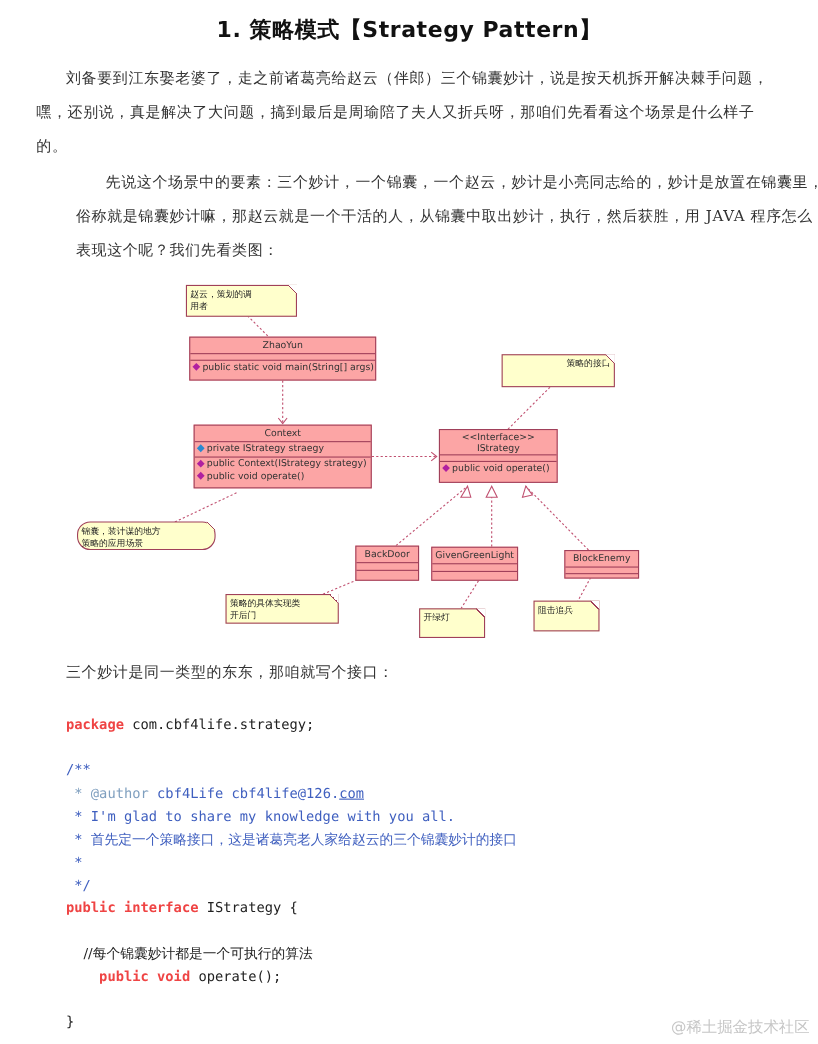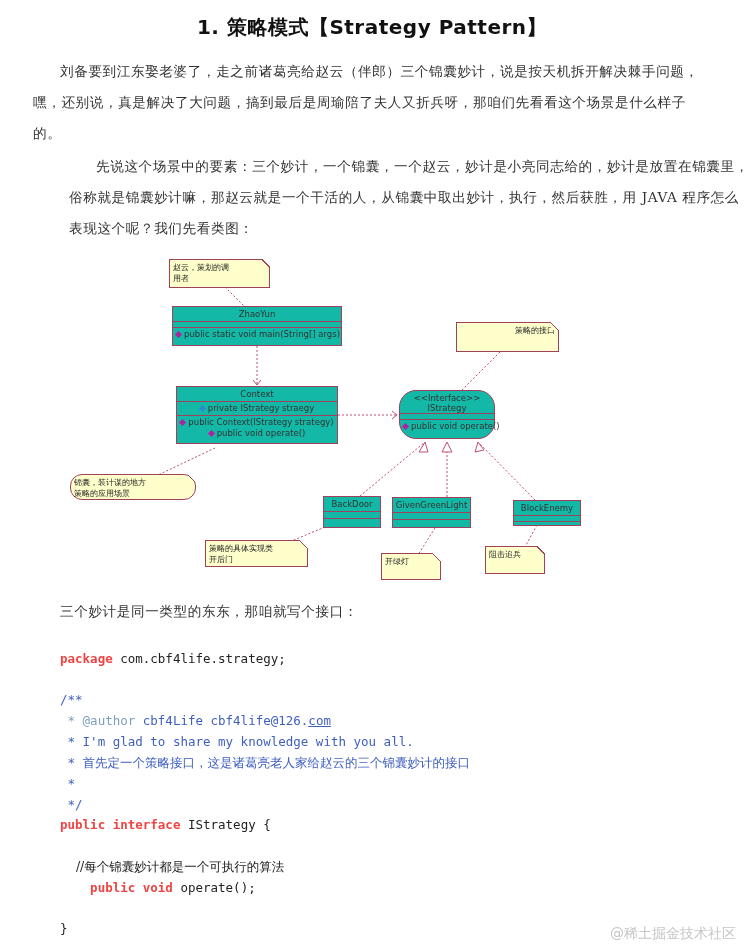--- a/index.html
+++ b/index.html
@@ -3,25 +3,25 @@
 <meta charset="utf-8">
 <style>
   html, body { margin: 0; padding: 0; background: #ffffff; }
   body { width: 744px; height: 949px; position: relative; overflow: hidden; font-family: "DejaVu Serif", serif; color: #222; }
   .title { position: absolute; top: 14px; left: 0; width: 744px; text-align: center; font-family: "DejaVu Sans", sans-serif; font-size: 20px; font-weight: bold; color: #111; letter-spacing: 0.5px; }
   .para { position: absolute; left: 33px; width: 680px; font-size: 13.6px; line-height: 31px; color: #333; text-indent: 27px; letter-spacing: 0.6px; }
   .p1 { top: 56px; }
   .p2 { top: 151px; margin-left: 36px; }
   .p3 { top: 596px; }
   .diagram { position: absolute; left: 0; top: 0; width: 744px; height: 949px; pointer-events: none; }
-  .uml { position: absolute; background: #14b8a6; border: 1px solid #a0405a; font-family: "DejaVu Sans", sans-serif; font-size: 8.5px; color: #333; box-sizing: border-box; }
+  .uml { position: absolute; background: #fca5a5; border: 1px solid #a0405a; font-family: "DejaVu Sans", sans-serif; font-size: 8.5px; color: #333; box-sizing: border-box; }
   .uml .hdr { text-align: center; padding: 2px 0; border-bottom: 1px solid #a0405a; }
   .uml .sec { border-bottom: 1px solid #a0405a; min-height: 5px; padding: 1px 3px; }
   .uml .sec:last-child { border-bottom: none; }
-  .uml .row { white-space: nowrap; line-height: 11px; text-align: center; }
+  .uml .row { white-space: nowrap; line-height: 11px; }
   .dia { display: inline-block; width: 5px; height: 5px; background: #b020a0; transform: rotate(45deg); margin-right: 3px; vertical-align: middle; }
   .dia.blue { background: #2a8ad0; }
   .note { position: absolute; background: #ffffcc; border: 1px solid #a0405a; font-family: "DejaVu Sans", sans-serif; font-size: 8px; line-height: 11px; color: #222; padding: 2px 3px; box-sizing: border-box; }
   .note::after { content: ""; position: absolute; right: -1px; top: -1px; width: 8px; height: 8px; background: linear-gradient(225deg, #fff 50%, #a0405a 50%, #a0405a 57%, #ffffcc 57%); }
   .code { position: absolute; left: 60px; font-family: "DejaVu Sans Mono", monospace; font-size: 12.5px; line-height: 21px; white-space: pre; color: #222; }
   .kw { color: #ef4444; font-weight: bold; }
   .cm { color: #3f5fbf; }
   .cm-tag { color: #7f9fbf; }
   .ul { text-decoration: underline; }
   .code-cn { font-family: "DejaVu Serif", serif; }
@@ -92,21 +92,21 @@
   <div class="hdr">Context</div>
   <div class="sec">
     <div class="row"><span class="dia blue"></span><span>private IStrategy straegy</span></div>
   </div>
   <div class="sec">
     <div class="row"><span class="dia"></span><span>public Context(IStrategy strategy)</span></div>
     <div class="row"><span class="dia"></span><span>public void operate()</span></div>
   </div>
 </div>
 
-<div class="uml" style="left:399px;top:390px;width:96px;height:49px;border-radius:17px;">
+<div class="uml" style="left:399px;top:390px;width:108px;height:49px;">
   <div style="text-align:center;padding-top:2px;line-height:10px;border-bottom:1px solid #a0405a;">
     <div>&lt;&lt;Interface&gt;&gt;</div>
     <div>IStrategy</div>
   </div>
   <div class="sec" style="min-height:3px;"></div>
   <div class="sec">
     <div class="row"><span class="dia"></span><span>public void operate()</span></div>
   </div>
 </div>
 

